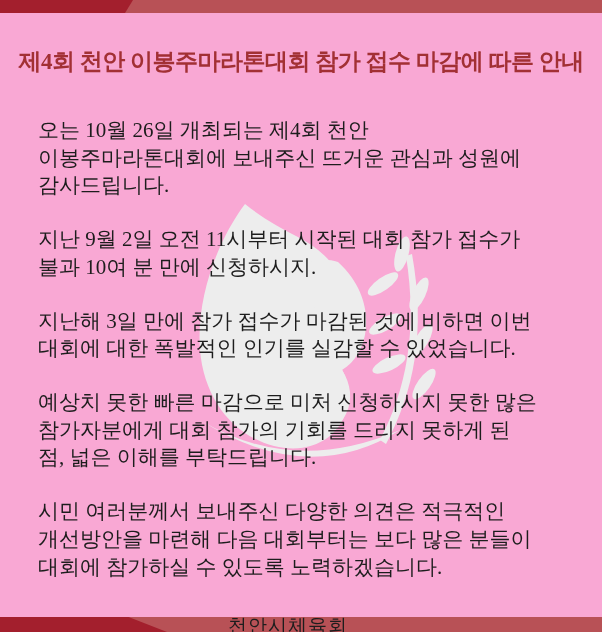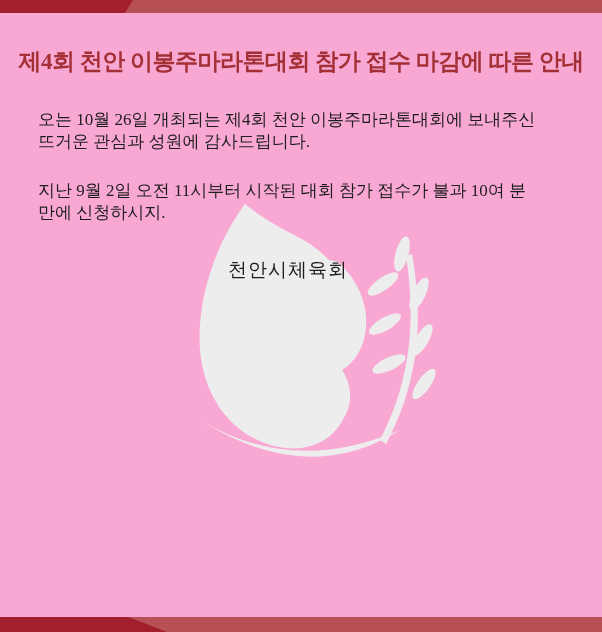--- a/index.html
+++ b/index.html
@@ -41,22 +41,22 @@
     font-size:23px; font-weight:bold; letter-spacing:-0.5px;
     color:#a23034;
   }
 
   
   .body {
     position:absolute; top:101px; left:38px; width:500px;
     z-index:1;
   }
   .body p {
-    margin:8px 0 26px 0;
-    font-size:17px; line-height:1.32;
+    margin:16px 0 26px 0;
+    font-size:21px; line-height:1.32;
     color:#1d1d1d;
     word-break:keep-all;
     font-family:Liberation Serif, serif;
   }
   .footer {
     margin-top:32px;
     text-align:center;
     color:#1d1d1d;
   }
   .footer div { font-size:19px; line-height:26px; letter-spacing:1px; }
@@ -96,20 +96,23 @@
       <ellipse cx="201" cy="172" rx="18" ry="6.5" transform="rotate(-25 201 172)"></ellipse>
       <ellipse cx="236" cy="192" rx="18" ry="6.5" transform="rotate(-55 236 192)"></ellipse>
     </g>
   </svg>
 
   <h1 class="title">제4회 천안 이봉주마라톤대회 참가 접수 마감에 따른 안내</h1>
 
   <div class="body">
     <p>오는 10월 26일 개최되는 제4회 천안 이봉주마라톤대회에 보내주신 뜨거운 관심과 성원에 감사드립니다.</p>
     <p>지난 9월 2일 오전 11시부터 시작된 대회 참가 접수가 불과 10여 분 만에 신청하시지.</p>
+    <p>지난해 3일 만에 참가 접수가 마감된 것에 비하면 이번 대회에 대한 폭발적인 인기를 실감할 수 있었습니다.</p>
+    <p>예상치 못한 빠른 마감으로 미처 신청하시지 못한 많은 참가자분에게 대회 참가의 기회를 드리지 못하게 된 점, 넓은 이해를 부탁드립니다.</p>
+    <p>시민 여러분께서 보내주신 다양한 의견은 적극적인 개선방안을 마련해 다음 대회부터는 보다 많은 분들이 대회에 참가하실 수 있도록 노력하겠습니다.</p>
 
     <div class="footer">
       <div>천안시체육회</div>
     </div>
   </div>
 
   <div class="bar bar-bottom">
     <div class="bar-bottom-dark"></div>
   </div>
 

